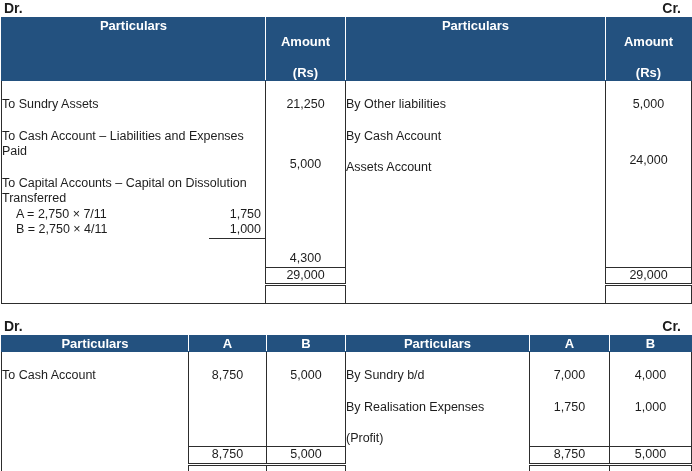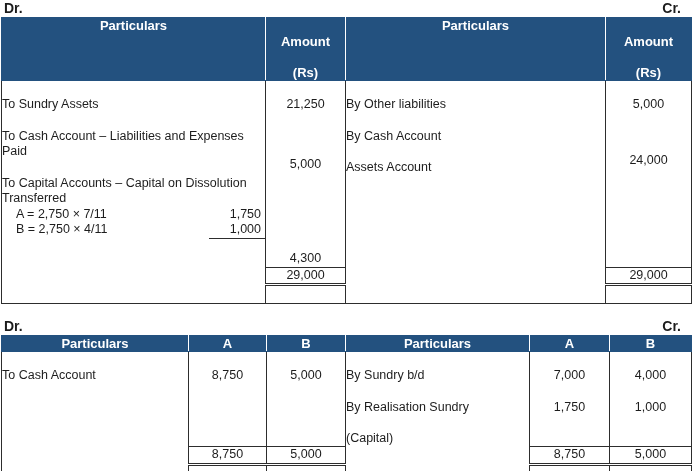--- a/index.html
+++ b/index.html
@@ -211,22 +211,22 @@
             <span class="line">To Cash Account</span>
           </td>
           <td class="cell num">
             <span class="line">8,750</span>
           </td>
           <td class="cell num">
             <span class="line">5,000</span>
           </td>
           <td class="cell txt">
             <span class="line">By Sundry b/d</span>
-            <span class="line">By Realisation Sundry</span>
-            <span class="line">(Capital)</span>
+            <span class="line">By Realisation Expenses</span>
+            <span class="line">(Profit)</span>
           </td>
           <td class="cell num">
             <span class="line">7,000</span>
             <span class="line">1,750</span>
           </td>
           <td class="cell num noborder">
             <span class="line">4,000</span>
             <span class="line">1,000</span>
           </td>
         </tr>

